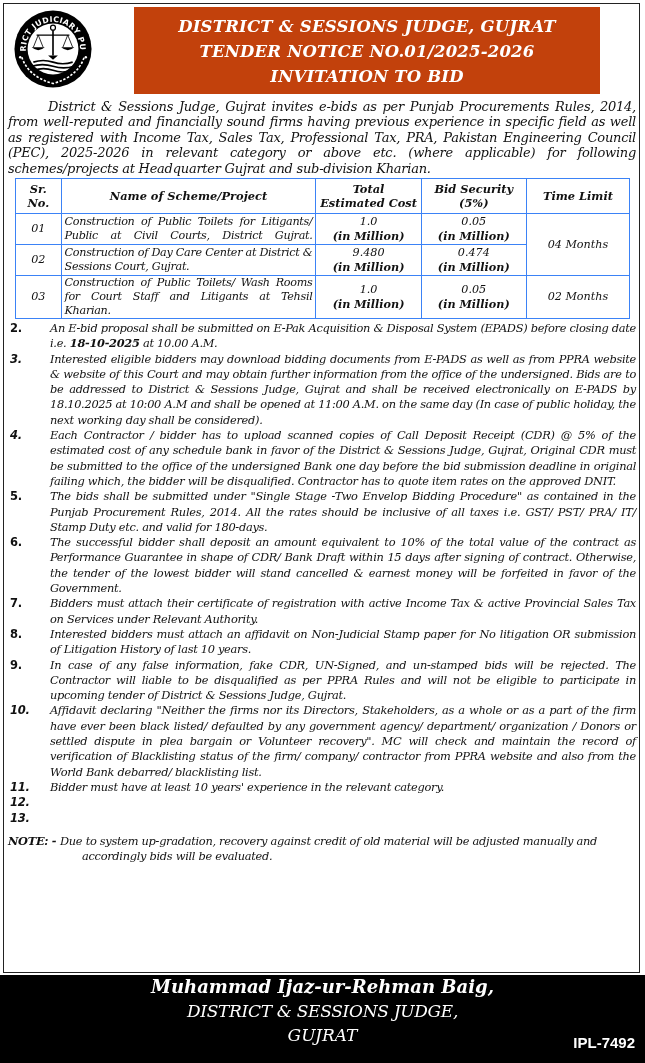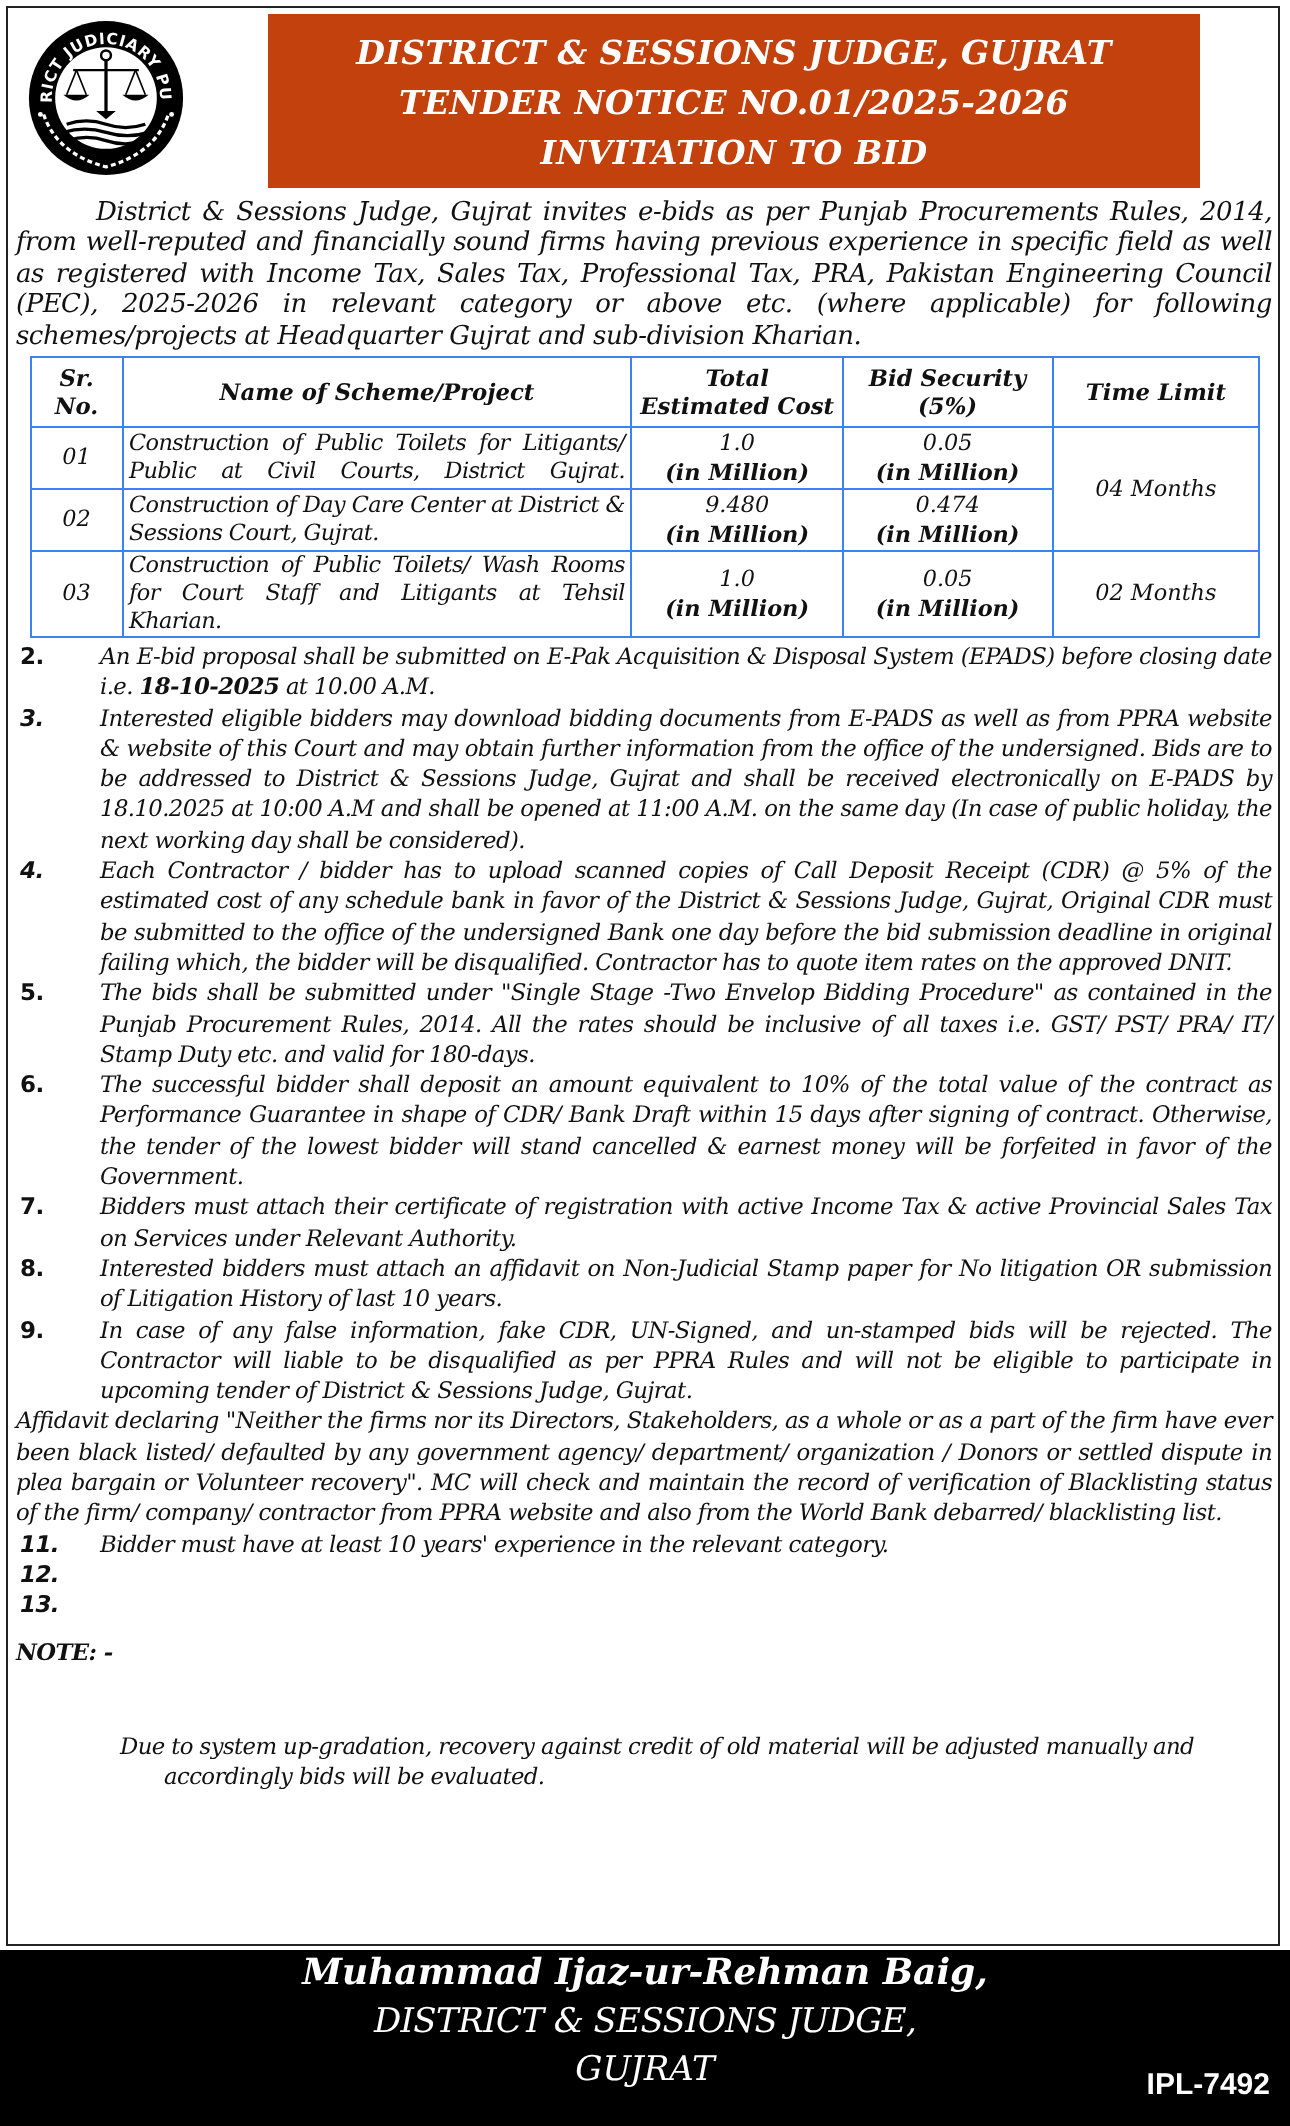--- a/index.html
+++ b/index.html
@@ -56,21 +56,21 @@
   .item .no.it { font-style: italic; }
   .item .txt { flex: 1; text-align: justify; }
   .item .txt b { font-weight: bold; }
   .item .txt u { text-decoration: underline; }
   .note {
     display: flex; margin-top: 8px;
   }
   .note .lbl {
     width: 52px; flex: 0 0 52px; font-weight: bold; font-size: 11.4px;
   }
-  .note .txt { flex: 1; text-indent: 0; margin-top: 47px; }
+  .note .txt { flex: 1; text-indent: 0; }
   .note .txt .second { padding-left: 22px; display: block; }
   .footer {
     position: absolute; left: 0; top: 975px; width: 645px; height: 88px;
     background: #000; color: #fff; text-align: center;
     font-family: "DejaVu Serif", serif;
   }
   .footer .name { font-weight: bold; font-style: italic; font-size: 18px; padding-top: 0; line-height: 24px; }
   .footer .desig { font-style: italic; font-size: 17px; line-height: 24px; letter-spacing: -0.3px; }
   .footer .city { font-style: italic; font-size: 17px; line-height: 24px; }
   .footer .code {
@@ -200,20 +200,21 @@
   </div>
   <div class="item">
     <span class="no">8.</span>
     <span class="txt">Interested bidders must attach an affidavit on Non-Judicial Stamp paper for No litigation OR submission of Litigation History of last 10 years.</span>
   </div>
   <div class="item">
     <span class="no">9.</span>
     <span class="txt">In case of any false information, fake CDR, UN-Signed, and un-stamped bids will be rejected. The Contractor will liable to be disqualified as per PPRA Rules and will not be eligible to participate in upcoming tender of District &amp; Sessions Judge, Gujrat.</span>
   </div>
   <div class="item">
+    <span class="no it">10.</span>
     <span class="txt">Affidavit declaring "Neither the firms nor its Directors, Stakeholders, as a whole or as a part of the firm have ever been black listed/ defaulted by any government agency/ department/ organization / Donors or settled dispute in plea bargain or Volunteer recovery". MC will check and maintain the record of verification of Blacklisting status of the firm/ company/ contractor from PPRA website and also from the World Bank debarred/ blacklisting list.</span>
   </div>
   <div class="item">
     <span class="no it">11.</span>
     <span class="txt">Bidder must have at least 10 years' experience in the relevant category.</span>
   </div>
   <div class="item">
     <span class="no it">12.</span>
     <span class="txt"></span>
   </div>

